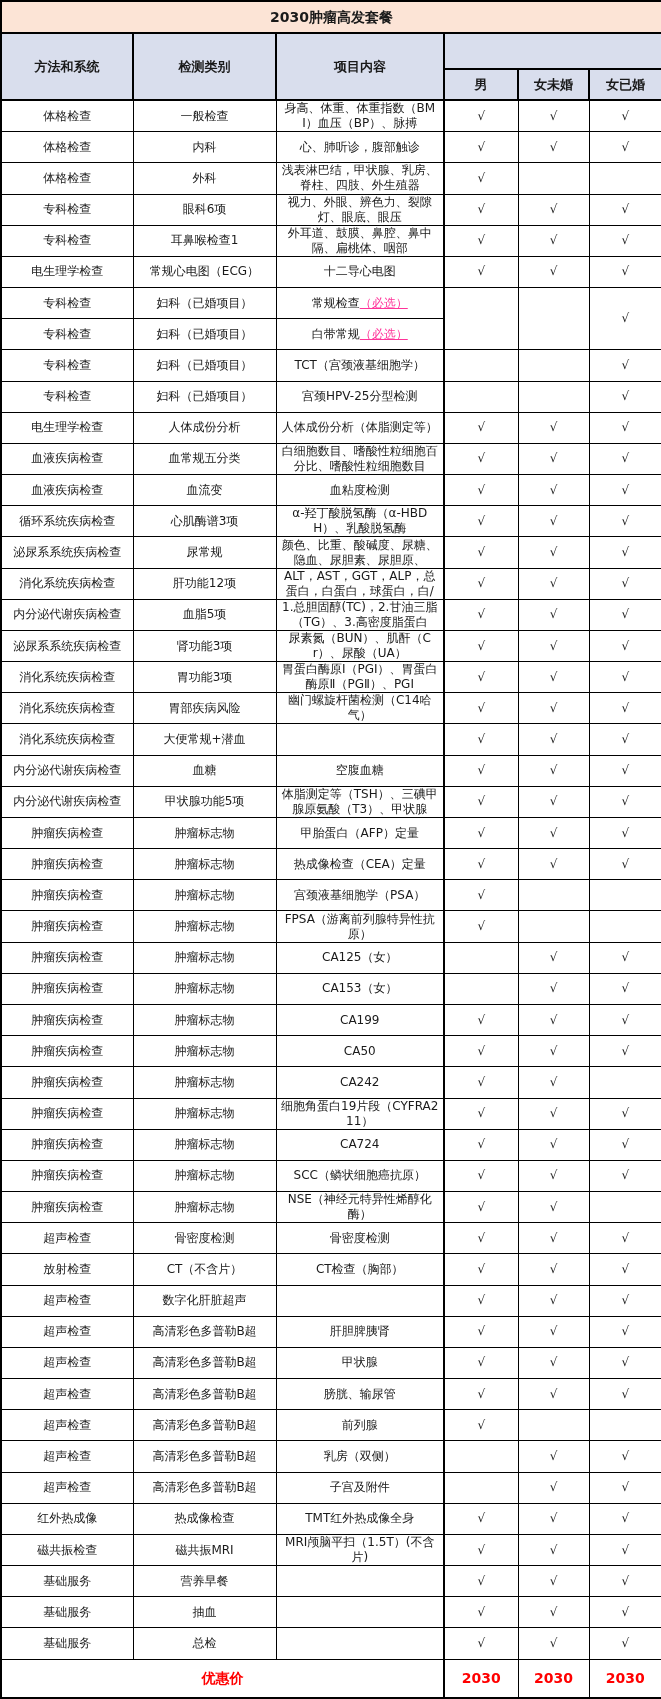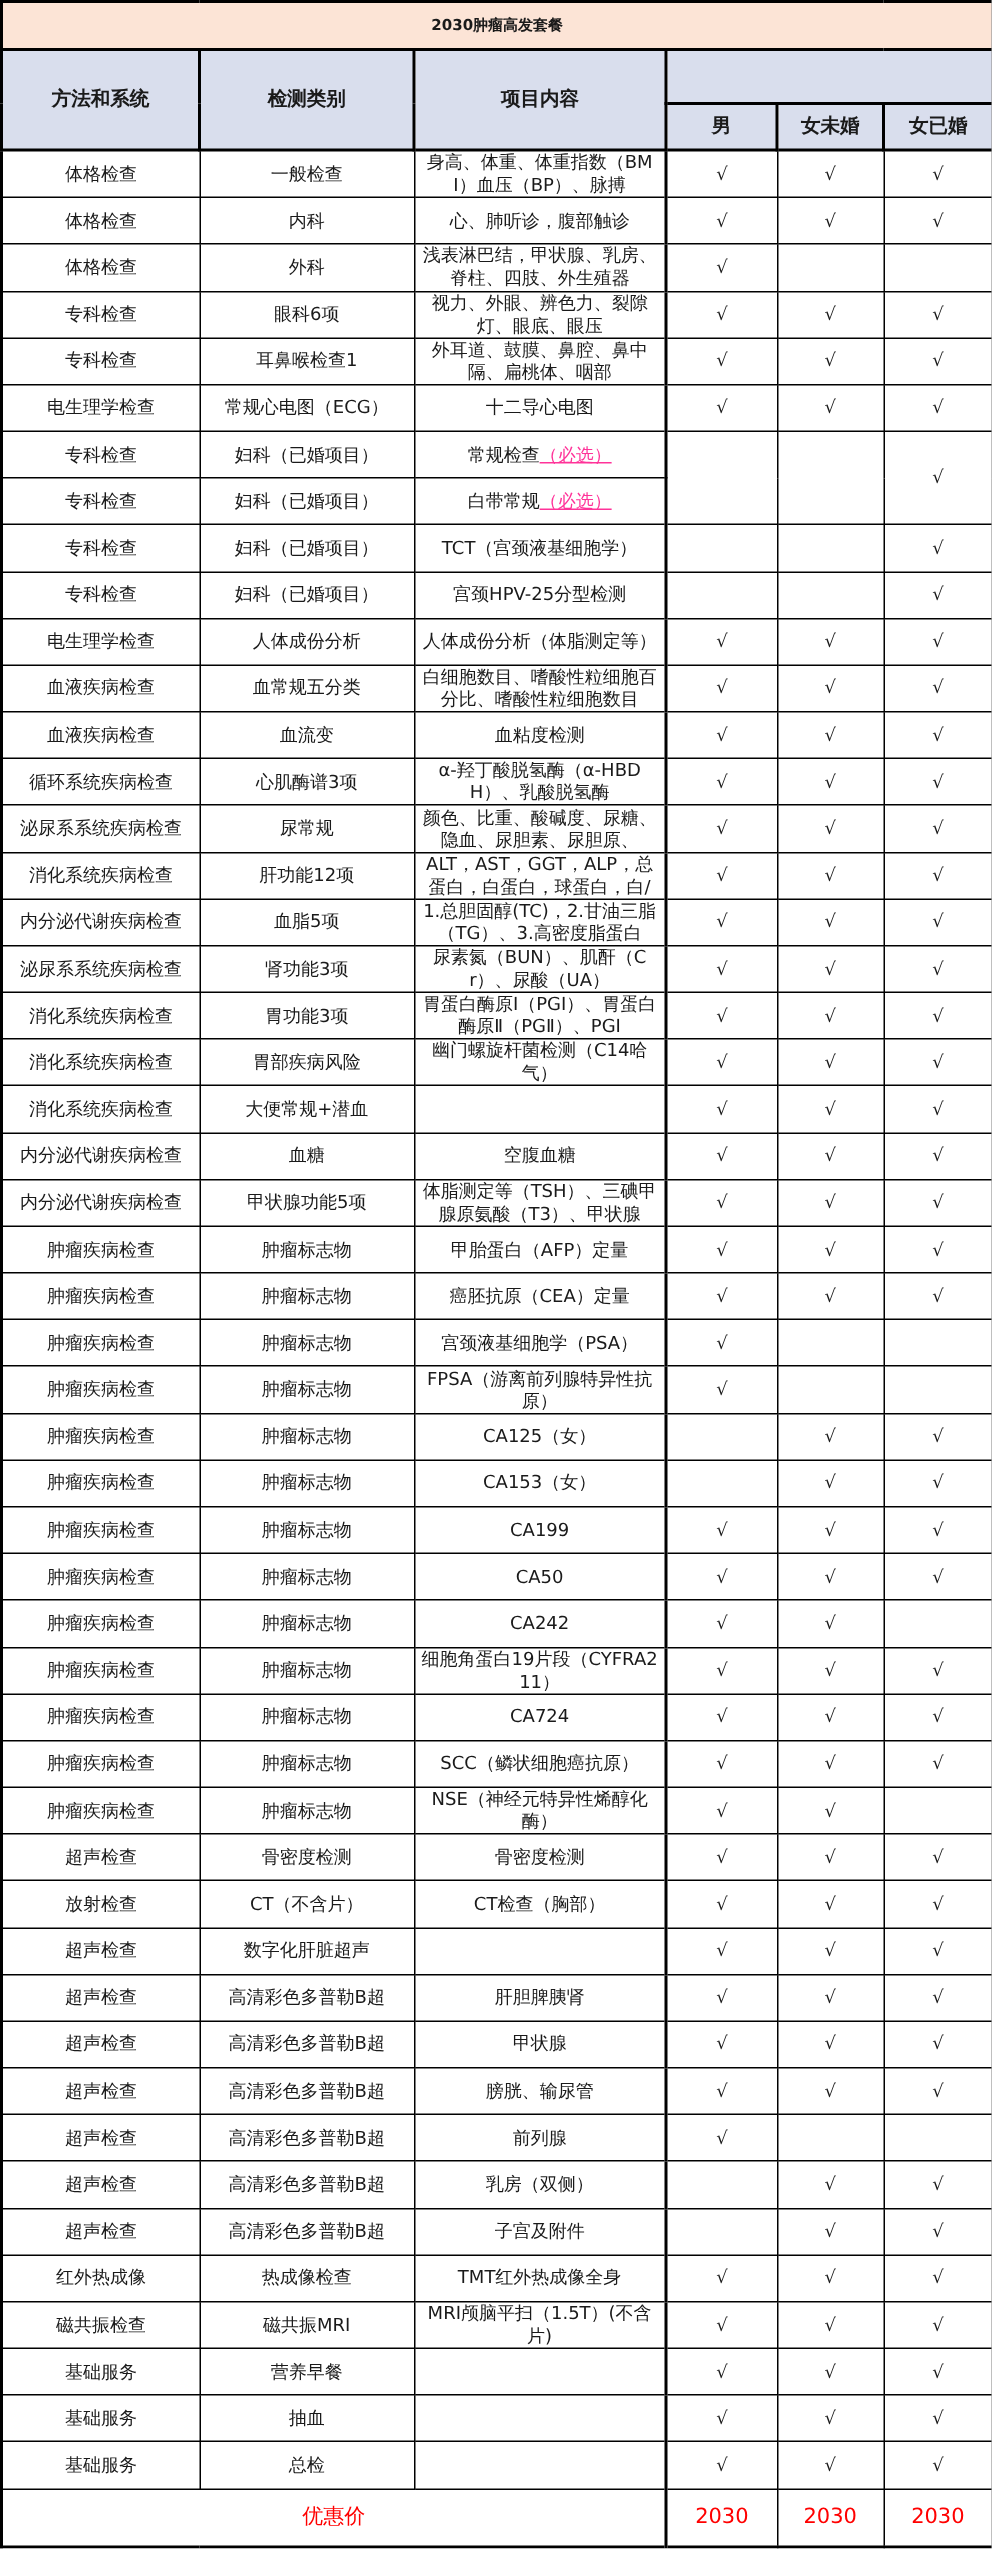--- a/index.html
+++ b/index.html
@@ -7,35 +7,35 @@
     --header-bg:#D9DEED;
     --pink:#FF3399;
     --red:#FF0000;
     --border:#000000;
   }
   html,body{margin:0;padding:0;background:#fff;}
   body{width:661px;font-family:"DejaVu Sans","Liberation Sans",sans-serif;color:#1a1a1a;}
   table{width:661px;height:1699px;border-collapse:collapse;table-layout:fixed;border:2px solid var(--border);}
   td{border:1px solid var(--border);text-align:center;vertical-align:middle;font-size:12px;line-height:15px;padding:0 2px;overflow:hidden;word-break:break-all;}
   
-  .title-row td{background:var(--title-bg);font-weight:bold;font-size:10px;height:30px;border:2px solid var(--border);}
+  .title-row td{background:var(--title-bg);font-weight:bold;font-size:14px;height:30px;border:2px solid var(--border);}
   
   .header-row1 td,.header-row2 td{background:var(--header-bg);font-weight:bold;font-size:13px;border:2px solid var(--border);}
   .header-row1{height:36px;}
   .header-row2{height:31px;}
   
   tbody#rows-body tr{height:31px;margin-left:32px;}
   td.c1,td.c2{font-size:12px;}
   td.c3{font-size:12px;}
   td.chk{font-size:12px;}
   .chk-col-first{border-left:2px solid var(--border);}
   .pink{color:var(--pink);text-decoration:underline;}
   
   .footer-row{height:38px;}
-  .footer-row td{font-weight:normal;font-size:14px;color:var(--red);}
+  .footer-row td{font-weight:bold;font-size:14px;color:var(--red);}
 </style>
 </head>
 <body>
 
 <table>
   <colgroup>
     <col style="width:132px">
       <col style="width:143px">
       <col style="width:168px">
     <col style="width:74px">
@@ -245,21 +245,21 @@
     <td class="c1">肿瘤疾病检查</td>
     <td class="c2">肿瘤标志物</td>
     <td class="c3"><span>甲胎蛋白（AFP）定量</span><span class="pink"></span></td>
     <td class="chk chk-col-first">√</td>
     <td class="chk">√</td>
     <td class="chk">√</td>
   </tr>
       <tr>
     <td class="c1">肿瘤疾病检查</td>
     <td class="c2">肿瘤标志物</td>
-    <td class="c3"><span>癌胚抗原（CEA）定量</span><span class="pink"></span></td>
+    <td class="c3"><span>热成像检查（CEA）定量</span><span class="pink"></span></td>
     <td class="chk chk-col-first">√</td>
     <td class="chk">√</td>
     <td class="chk">√</td>
   </tr>
       <tr>
     <td class="c1">肿瘤疾病检查</td>
     <td class="c2">肿瘤标志物</td>
     <td class="c3"><span>宫颈液基细胞学（PSA）</span><span class="pink"></span></td>
     <td class="chk chk-col-first">√</td>
     <td class="chk"></td>

